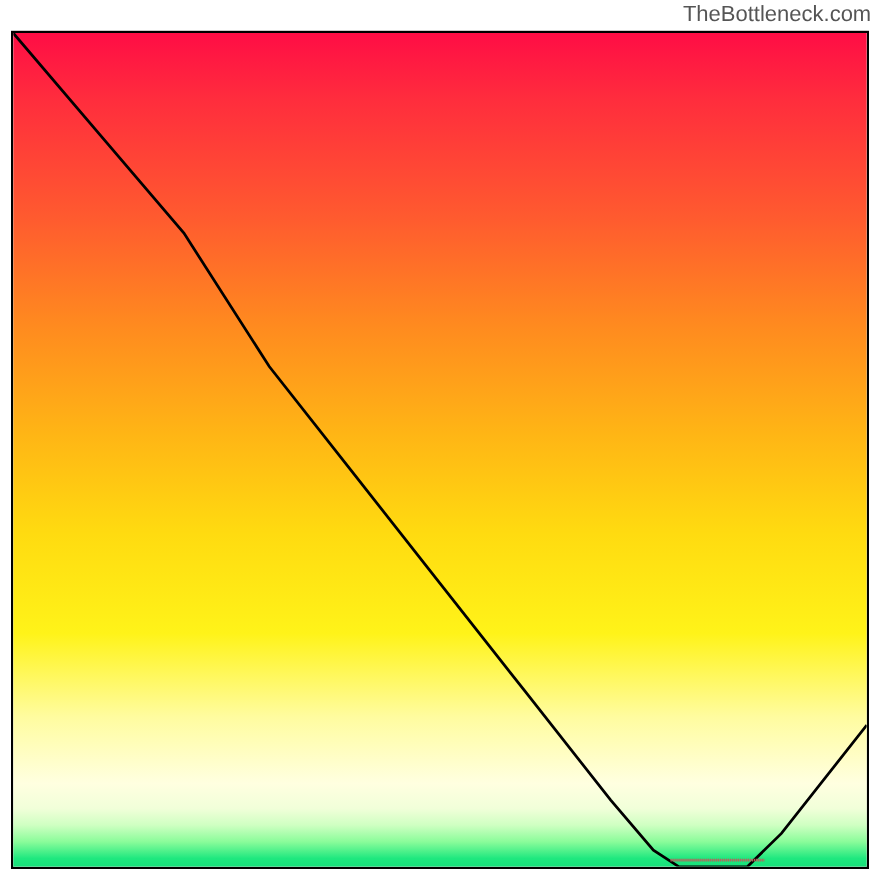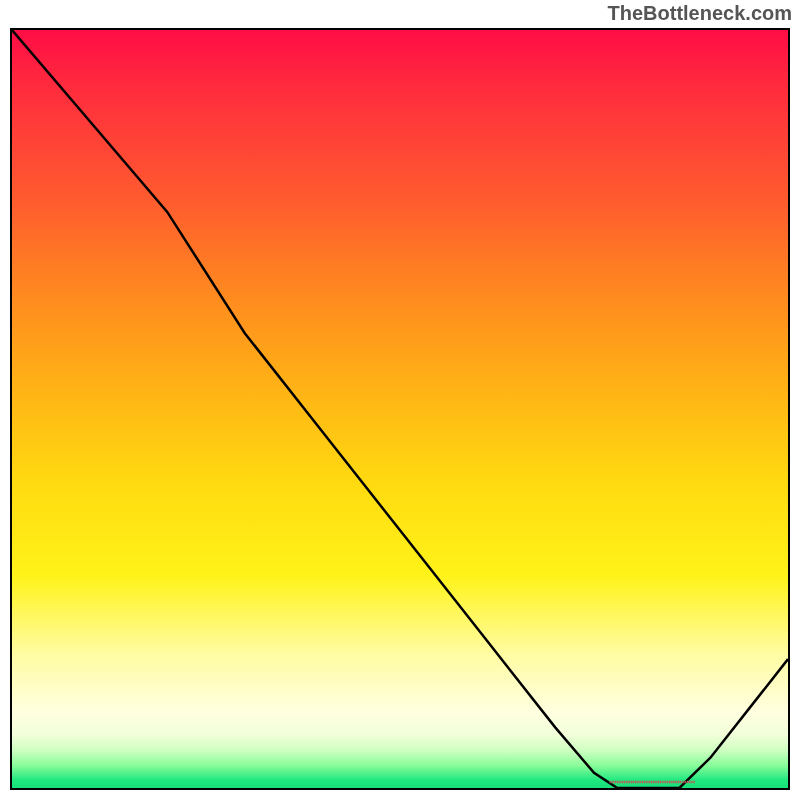--- a/index.html
+++ b/index.html
@@ -9,21 +9,21 @@
     background: #ffffff;
     position: relative;
     font-family: Arial, Helvetica, sans-serif;
     overflow: hidden;
   }
   .watermark {
     position: absolute;
     top: 2px;
     right: 8px;
     font-size: 20px;
-    font-weight: bold;
+    font-weight: normal;
     color: #555555;
     z-index: 10;
   }
   .frame {
     position: absolute;
     top: 28px;
     left: 10px;
     width: 780px;
     height: 762px;
     border: 2px solid #000000;

